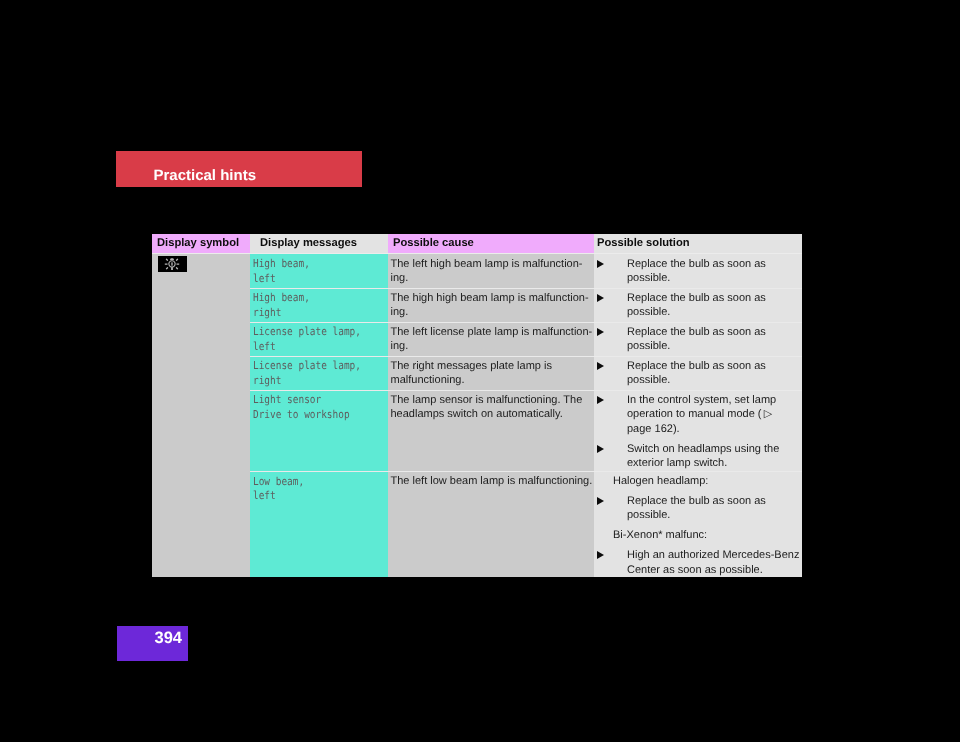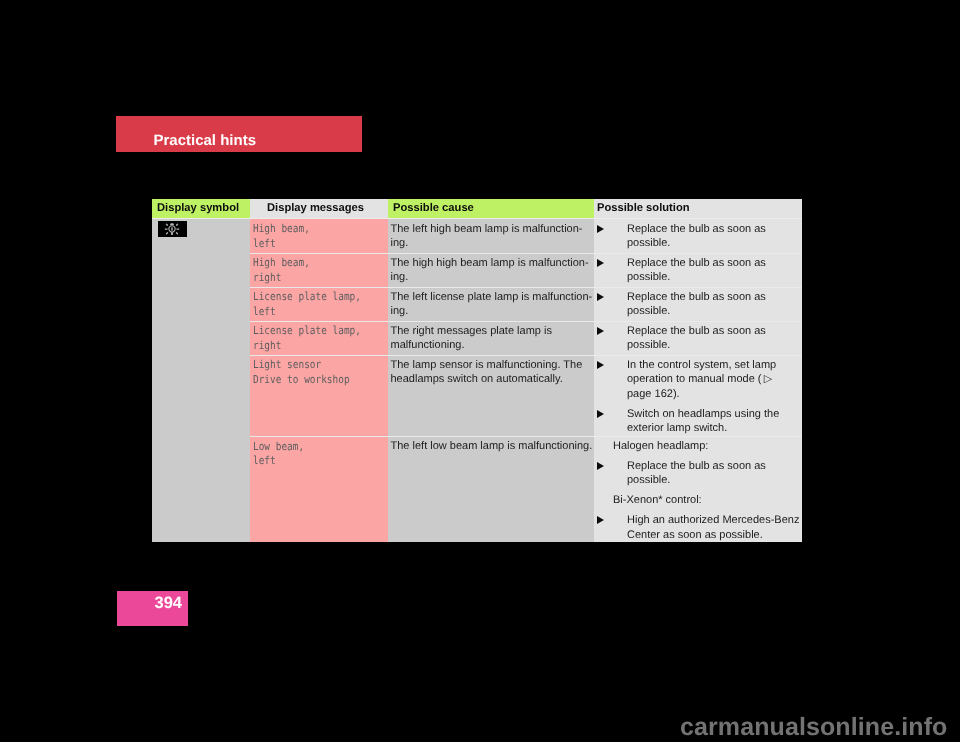--- a/index.html
+++ b/index.html
@@ -1,61 +1,61 @@
 <!DOCTYPE html>
 <html><head>
 <meta charset="utf-8">
 <title>Practical hints</title>
 <style>
   html,body{margin:0;padding:0;}
   body{width:960px;height:742px;background:#000;overflow:hidden;
        font-family:"Liberation Sans",sans-serif;
        -webkit-font-smoothing:antialiased;text-rendering:geometricPrecision;}
-  .page{position:relative;width:960px;height:562px;background:#000;}
+  .page{position:relative;width:960px;height:562px;background:#000;margin-top:35px;}
 
   
   .section-banner{position:absolute;left:116px;top:116px;width:246px;height:35.5px;background:#d93c48;}
   .section-banner .label{position:absolute;left:37.5px;top:17px;color:#ffffff;
        font-weight:bold;font-size:15px;line-height:15px;white-space:nowrap;}
 
   
   .tbl{position:absolute;left:152px;top:199px;width:650px;
        border-collapse:separate;border-spacing:0;table-layout:fixed;}
   .tbl td{vertical-align:top;padding:0;box-sizing:border-box;}
   .c1{width:98px;}.c2{width:138px;}.c3{width:206px;}.c4{width:208px;}
 
-  .hdr td{background:#bef264;font-weight:bold;font-size:11.2px;color:#0d0d0d;
+  .hdr td{background:#f0abfc;font-weight:bold;font-size:11.2px;color:#0d0d0d;
           height:19.5px;line-height:19.5px;box-shadow:inset 0 -1px 0 0 #ececec;}
   .hdr td.h1{padding-left:5px;}
-  .hdr td.h2{background:#e3e3e3;padding-left:17px;}
+  .hdr td.h2{background:#e3e3e3;padding-left:10px;}
   .hdr td.h3{padding-left:5px;}
   .hdr td.h4{background:#e3e3e3;padding-left:3px;}
 
   .bd td{font-size:11px;color:#1c1c1c;}
   .bd+.bd td.b2,.bd+.bd td.b3,.bd+.bd td.b4{box-shadow:inset 0 1px 0 0 #eaeaea;}
   .bd td.b1{background:#cbcbcb;}
-  .bd td.b2{background:#fca5a5;padding:0;}
+  .bd td.b2{background:#5eead4;padding:0;}
   .bd td.b2 .mono{display:block;font-family:"DejaVu Sans Mono",monospace;font-size:11px;
             color:#5e5e5e;line-height:14.6px;white-space:pre;
             transform:scaleX(0.858);transform-origin:0 0;padding:3.8px 0 0 3.5px;}
   .bd td.b3{background:#cbcbcb;padding:3px 0 0 2.5px;line-height:14.7px;}
   .bd td.b4{background:#e3e3e3;padding:3px 0 0 3px;line-height:14.7px;}
 
   
   .sym{display:block;margin:2px 0 0 6px;width:28.5px;height:16px;background:#000000;}
   .sym svg{display:block;}
 
   .sol-item{position:relative;padding-left:30px;margin-bottom:5px;}
   .sol-item:last-child{margin-bottom:0;}
   .sol-item.label{padding-left:16px;}
   .sol-item .tri{position:absolute;left:-0.5px;top:3.6px;width:0;height:0;
      border-left:7.5px solid #0c0c0c;border-top:4px solid transparent;border-bottom:4px solid transparent;}
 
   
-  .pagenum{position:absolute;left:117px;top:591px;width:70.5px;height:35px;background:#ec4899;}
+  .pagenum{position:absolute;left:117px;top:591px;width:70.5px;height:35px;background:#6d28d9;}
   .pagenum .num{position:absolute;right:5.5px;top:3.6px;color:#ffffff;
        font-weight:bold;font-size:16.5px;line-height:16.5px;}
 
   
   .watermark{position:absolute;left:680px;top:714.5px;color:#737373;font-size:25px;
        font-weight:bold;line-height:25px;letter-spacing:0.1px;white-space:nowrap;}
 </style>
 </head>
 <body>
 
@@ -155,21 +155,21 @@
         <tr class="bd" style="height:96px">
           <td class="b1"></td>
           <td class="b2">
             <span class="mono">Low beam,
 left</span>
           </td>
           <td class="b3">The left low beam lamp is malfunctioning.</td>
           <td class="b4">
             <div class="sol-item label"><span>Halogen headlamp:</span></div>
             <div class="sol-item bullet"><span class="tri"></span><span>Replace the bulb as soon as possible.</span></div>
-            <div class="sol-item label"><span>Bi-Xenon* control:</span></div>
+            <div class="sol-item label"><span>Bi-Xenon* malfunc:</span></div>
             <div class="sol-item bullet"><span class="tri"></span><span>High an authorized Mercedes-Benz Center as soon as possible.</span></div>
           </td>
         </tr>
       </tbody>
   </table>
 
   <div class="pagenum">
     <div class="num">394</div>
   </div>
 

